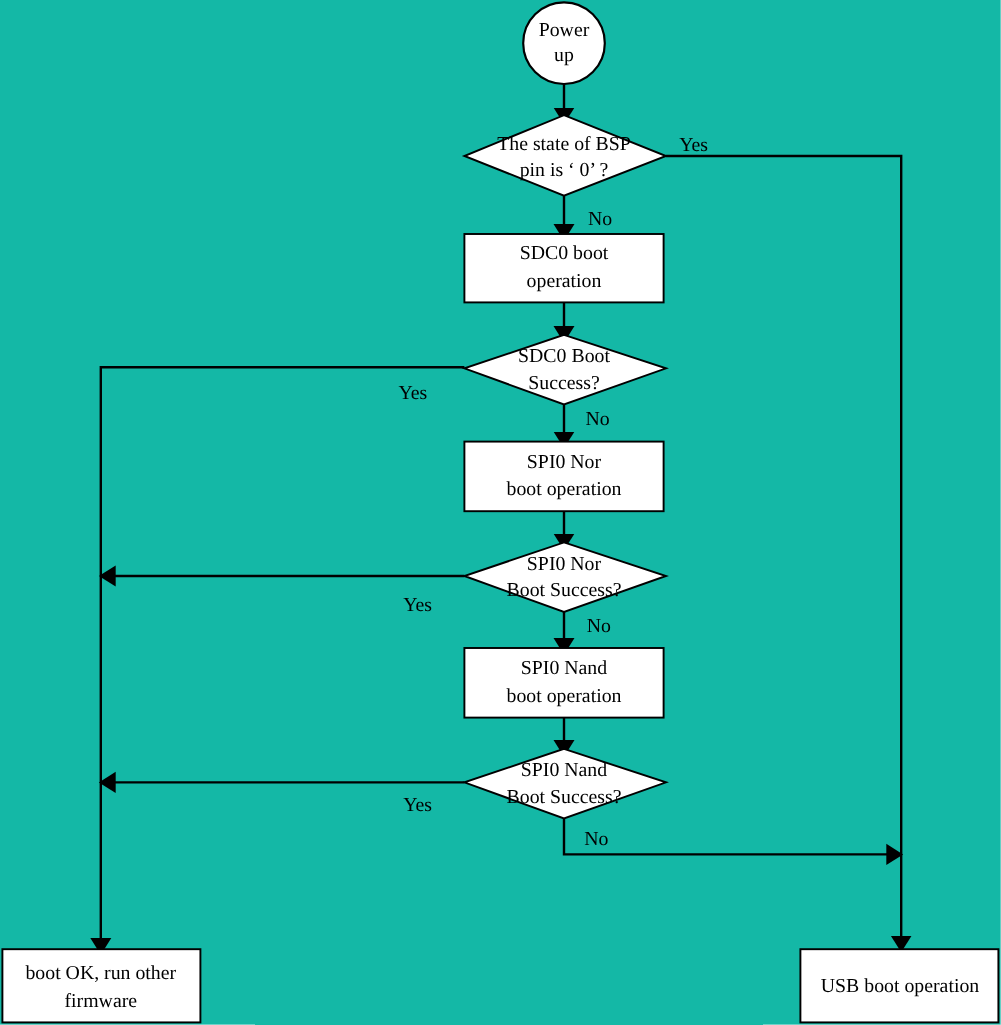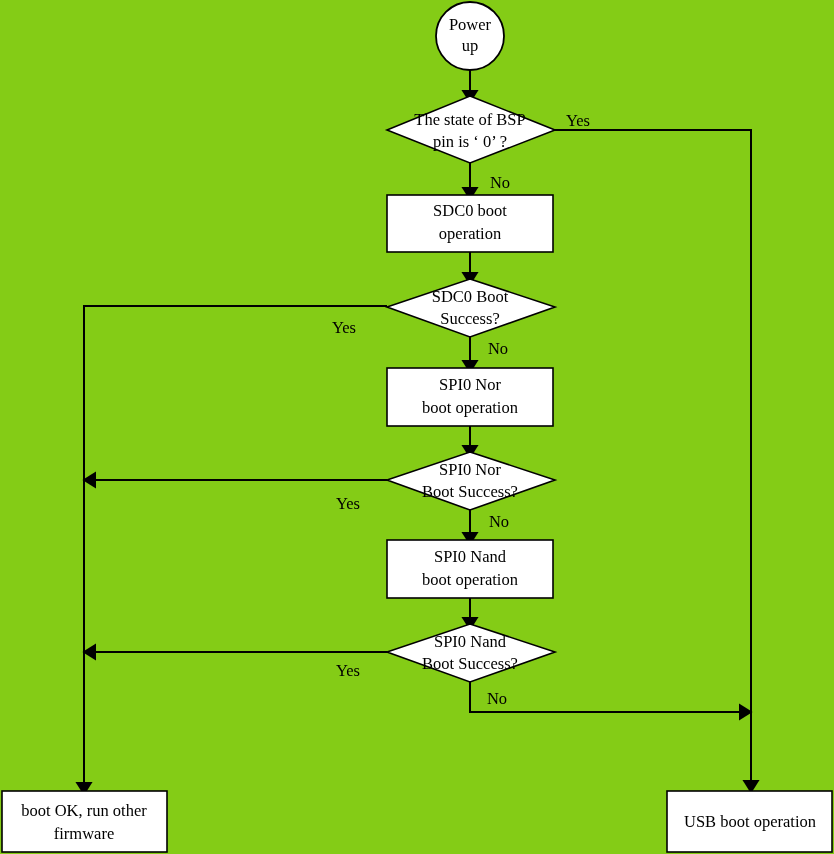--- a/index.html
+++ b/index.html
@@ -10,21 +10,21 @@
   body {
     width: 834px;
     height: 854px;
     overflow: hidden;
     font-family: "Liberation Serif", serif;
   }
   #flowchart-root {
     position: relative;
     width: 834px;
     height: 854px;
-    background: #84cc16;
+    background: #14b8a6;
   }
   svg#flow-svg {
     display: block;
     width: 834px;
     height: 854px;
   }
   .node-shape {
     fill: #ffffff;
     stroke: #000000;
     stroke-width: 1.6;

